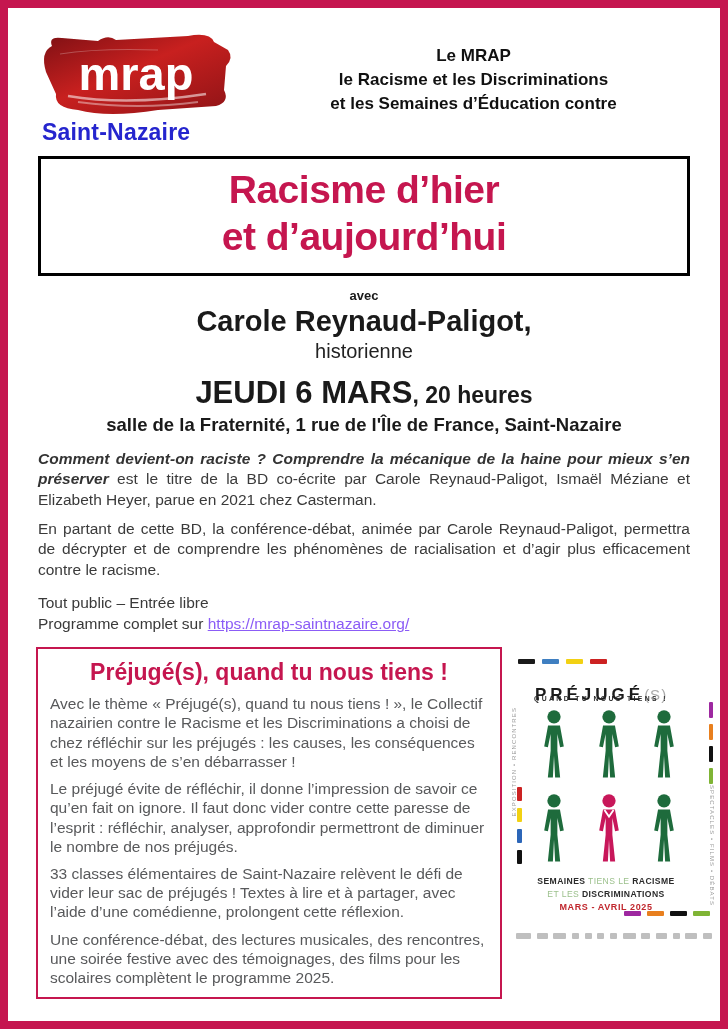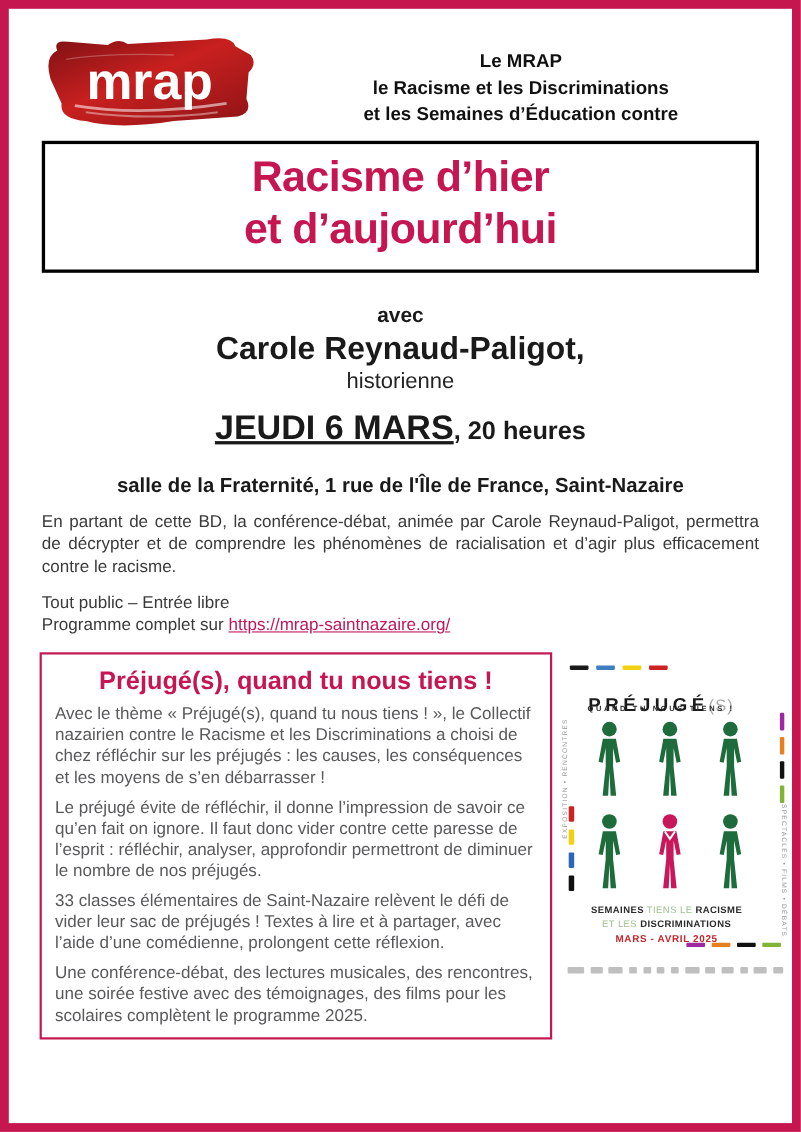--- a/index.html
+++ b/index.html
@@ -21,33 +21,33 @@
   
   .title-box{
     margin:10px 30px 0 30px;border:3px solid #000;background:#fff;
     text-align:center;padding:8px 0 12px 0;
   }
   .title-box .t{
     font-size:39px;font-weight:800;color:var(--accent);line-height:1.2;letter-spacing:-0.5px;
   }
   
   .event{text-align:center;}
-  .avec{font-size:19px;font-weight:bold;margin-top:29px;}
+  .avec{font-size:13px;font-weight:bold;margin-top:12px;}
   .speaker{font-size:29px;font-weight:bold;margin-top:2px;}
   .role{font-size:20px;margin-top:2px;color:#222;}
   .dateline{margin-top:12px;}
-  .dateline .d{font-size:31px;font-weight:bold;text-decoration:underline;}
+  .dateline .d{font-size:31px;font-weight:bold;}
   .dateline .h{font-size:23px;font-weight:bold;}
-  .venue{font-size:18.5px;font-weight:bold;margin-top:23px;}
+  .venue{font-size:18.5px;font-weight:bold;margin-top:3px;}
   
   .bodytext{margin:13px 30px 0 30px;font-size:15.5px;color:#3a3a3a;line-height:1.32;}
   .bodytext p{margin:0 0 9px 0;text-align:justify;}
   .lead-bold{font-weight:bold;font-style:italic;color:#333;}
   .info{margin:13px 0 0 0 !important;text-align:left !important;}
-  .info a{color:#be185d;text-decoration:underline;}
+  .info a{color:#8b5cf6;text-decoration:underline;}
   
   .bottom{display:flex;margin:13px 26px 0 28px;align-items:flex-start;}
   .prejuge-box{
     width:466px;box-sizing:border-box;border:2px solid var(--accent);
     padding:6px 12px 8px 12px;flex:0 0 auto;
   }
   .prejuge-title{font-size:23px;font-weight:bold;color:var(--accent);text-align:center;margin:4px 0 8px 0;}
   .prejuge-box p{margin:0 0 8px 0;font-size:15.5px;line-height:1.24;color:#58595B;}
   .prejuge-box p:last-child{margin-bottom:2px;}
   
@@ -92,20 +92,21 @@
           <stop offset="0.45" stop-color="#C8201F"></stop>
           <stop offset="1" stop-color="#8E1316"></stop>
         </linearGradient>
       </defs>
       <path d="M14 14 Q10 4 24 6 L60 9 Q70 2 78 8 L150 4 Q172 0 176 10 L190 18 Q196 26 188 34 L186 58 Q192 70 178 74 L120 78 Q70 86 40 78 Q16 76 18 62 L8 40 Q2 20 14 14 Z" fill="url(#lg)"></path>
       <path d="M30 64 Q90 74 168 62" stroke="#ffffff" stroke-width="2.5" fill="none" opacity="0.55"></path>
       <path d="M40 70 Q100 78 160 70" stroke="#ffffff" stroke-width="1.8" fill="none" opacity="0.4"></path>
       <path d="M22 22 Q60 16 120 18" stroke="#ffffff" stroke-width="1.2" fill="none" opacity="0.25"></path>
       <text x="98" y="58" text-anchor="middle" font-family="Liberation Sans, sans-serif" font-size="47" font-weight="bold" fill="#ffffff">mrap</text>
     </svg>
+    <div class="logo-sub">Saint-Nazaire</div>
   </div>
   <div class="header-right">
     <div>Le MRAP</div>
     <div>le Racisme et les Discriminations</div>
     <div>et les Semaines d’Éducation contre</div>
   </div>
 </div>
 
 <div class="title-box">
   <div class="t">Racisme d’hier</div>
@@ -116,20 +117,21 @@
   <div class="avec">avec</div>
   <div class="speaker">Carole Reynaud-Paligot,</div>
   <div class="role">historienne</div>
   <div class="dateline">
     <span class="d">JEUDI 6 MARS</span><span class="h">, 20 heures</span>
   </div>
   <div class="venue">salle de la Fraternité, 1 rue de l'Île de France, Saint-Nazaire</div>
 </div>
 
 <div class="bodytext">
+  <p><span class="lead-bold">Comment devient-on raciste ? Comprendre la mécanique de la haine pour mieux s’en préserver</span><span> est le titre de la BD co-écrite par Carole Reynaud-Paligot, Ismaël Méziane et Elizabeth Heyer, parue en 2021 chez Casterman.</span></p>
   <p>En partant de cette BD, la conférence-débat, animée par Carole Reynaud-Paligot, permettra de décrypter et de comprendre les phénomènes de racialisation et d’agir plus efficacement contre le racisme.</p>
   <p class="info">
     <span>Tout public – Entrée libre</span><br>
     <span>Programme complet sur </span><a href="#">https://mrap-saintnazaire.org/</a>
   </p>
 </div>
 
 <div class="bottom">
 
   <div class="prejuge-box">

